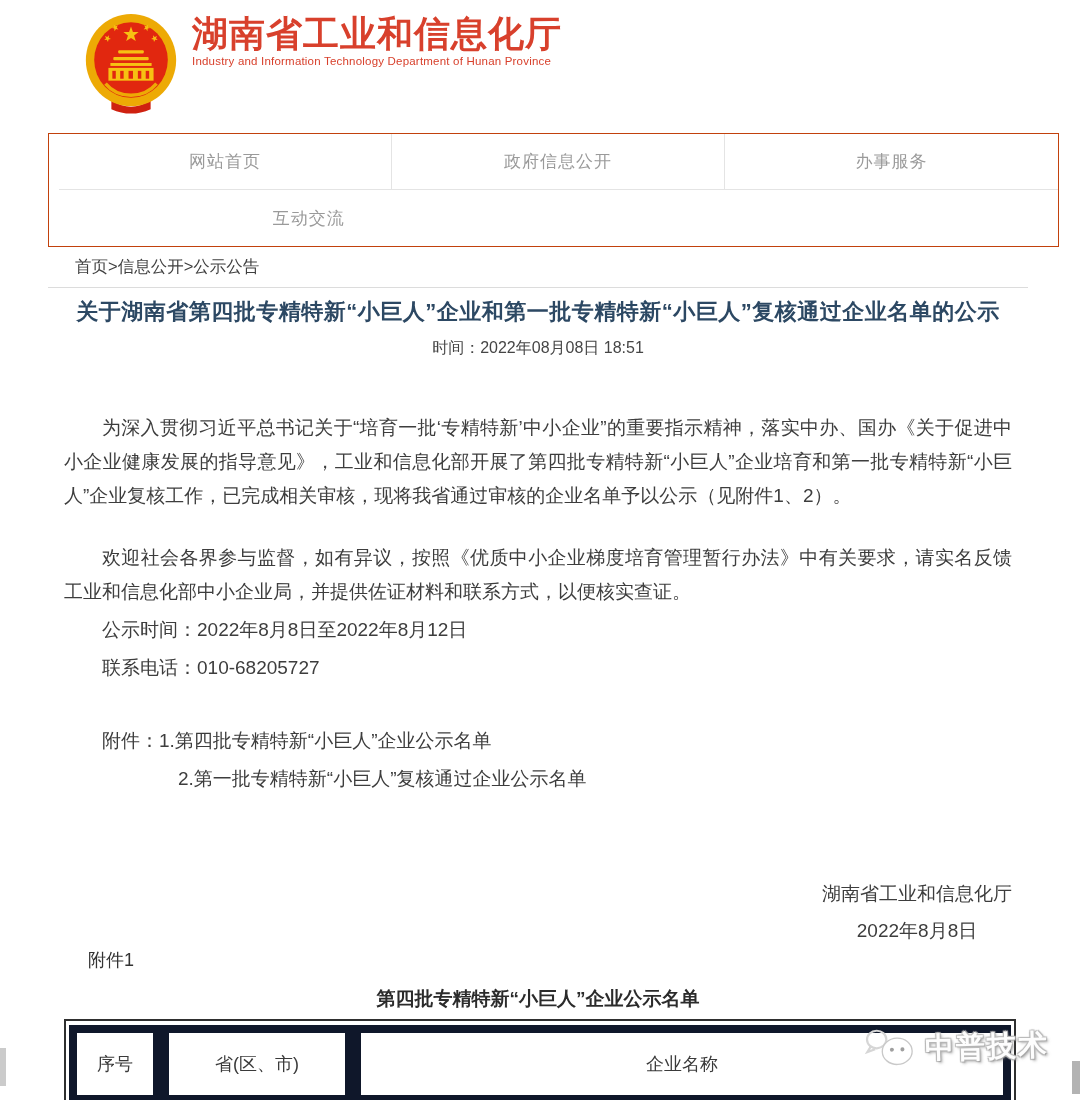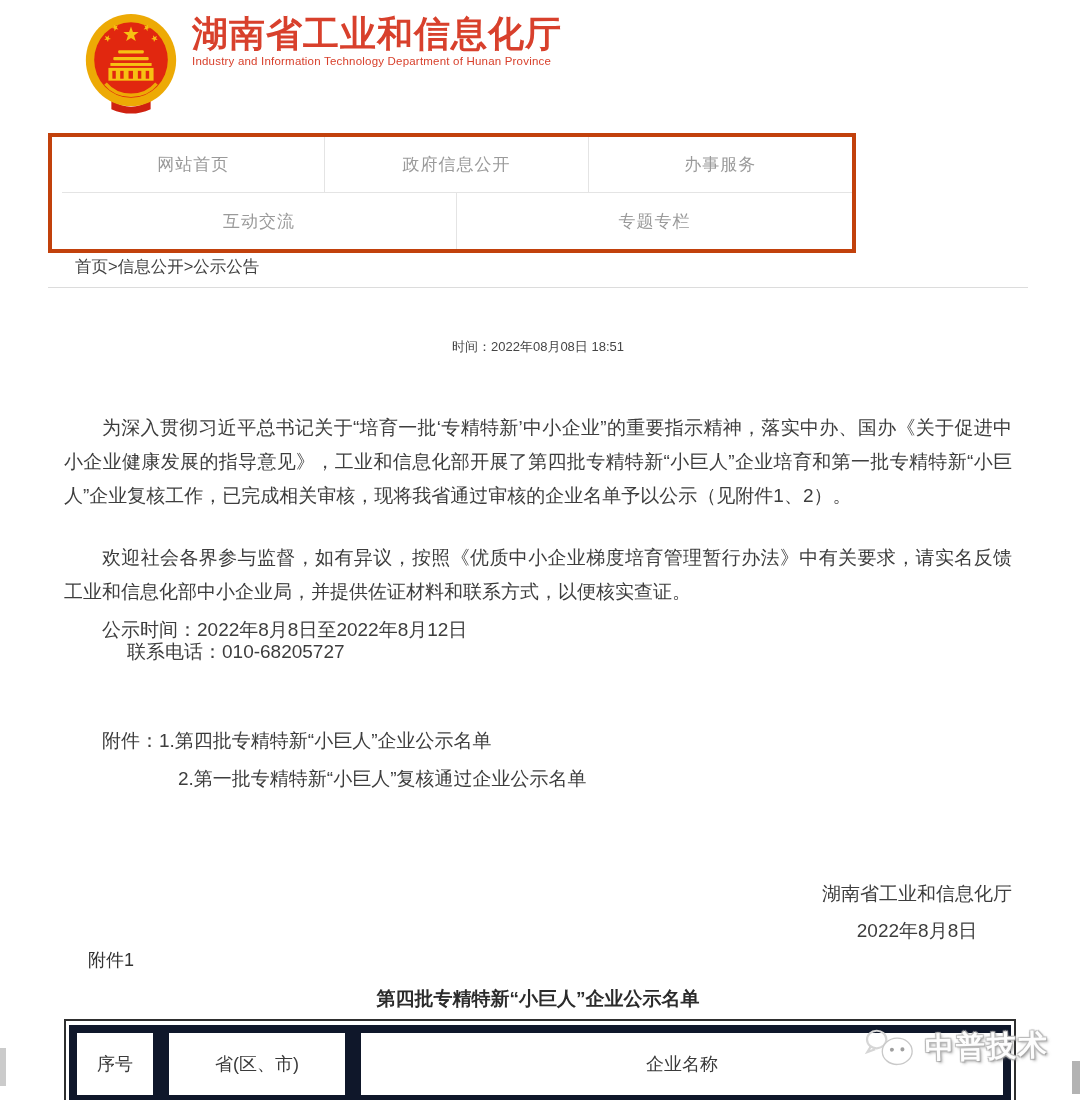--- a/index.html
+++ b/index.html
@@ -8,44 +8,44 @@
   .page { position:relative; width:1080px; height:1100px; background:#ffffff; overflow:hidden; }
 
   
   .emblem { position:absolute; left:78px; top:8px; width:106px; height:110px; }
   .header-titles { position:absolute; left:192px; top:13px; }
   .org-cn { font-size:36px; font-weight:bold; color:#d8402c; letter-spacing:1px; line-height:41px; white-space:nowrap; }
   .org-en { font-size:11.5px; color:#d8402c; line-height:15px; letter-spacing:0.2px; white-space:nowrap; }
   .org-cn2 { margin-top:1px; }
 
   
-  .nav { position:absolute; left:48px; top:133px; width:808px; border:4px solid #c2410c; background:#fff;padding-left:10px; }
+  .nav { position:absolute; left:48px; top:133px; width:1011px; border:1px solid #c2410c; background:#fff;padding-left:10px; }
   .nav-row { display:grid; height:56px; }
   .nav-row-1 { grid-template-columns:1fr 1fr 1fr; border-bottom:1px solid #e4e4e4; }
   .nav-row-2 { grid-template-columns:1fr 1fr;text-align:center; }
   .nav-item { display:flex; align-items:center; justify-content:center; font-size:17px; color:#9a9a9a;
               letter-spacing:1px; border-right:1px solid #e4e4e4; cursor:pointer; background:#fff; }
   .nav-item:last-child { border-right:none; }
 
   
   .breadcrumb { position:absolute; left:75px; top:256px; font-size:16.5px; color:#3f3f3f; }
   .crumb { cursor:pointer; }
   .divider { position:absolute; left:48px; top:287px; width:980px; height:1px; background:#dcdcdc; }
   .doc-title { position:absolute; left:48px; top:297px; width:980px; text-align:center;
                font-size:22px; font-weight:bold; color:#2c4863; letter-spacing:0.5px; white-space:nowrap; }
-  .doc-time { position:absolute; left:48px; top:338px; width:980px; text-align:center; font-size:13px; color:#454545; }
+  .doc-time { position:absolute; left:48px; top:338px; width:980px; text-align:center; font-size:16px; color:#454545; }
 
   
   .para { position:absolute; left:64px; width:948px; font-size:19px; color:#3d3d3d;
           line-height:34px; text-align:justify; text-indent:2em; }
   .para-1 { top:411px; }
   .para-2 { top:541px; }
   .info-line { position:absolute; left:102px; font-size:19px; color:#3d3d3d; line-height:36px; white-space:nowrap; }
   .publish-window { top:612px; }
-  .contact-phone { top:634px;margin-left:25px; }
+  .contact-phone { top:650px; }
   .attachments { position:absolute; left:102px; top:722px; font-size:19px; color:#3d3d3d; line-height:38px; }
   .att-line-2 { margin-left:76px; }
   .signature { position:absolute; right:68px; top:875px; font-size:19px; color:#3d3d3d;
                line-height:37px; text-align:center; }
 
   
   .annex-label { position:absolute; left:88px; top:948px; font-size:18px; color:#333333; }
   .annex-title { position:absolute; left:48px; top:986px; width:980px; text-align:center;
                  font-size:19px; font-weight:bold; color:#2b2b2b; }
   .table-wrap { position:absolute; left:64px; top:1019px; width:952px;
@@ -107,29 +107,29 @@
   </div>
 
   <div class="nav">
     <div class="nav-row nav-row-1">
       <div class="nav-item">网站首页</div>
       <div class="nav-item">政府信息公开</div>
       <div class="nav-item">办事服务</div>
     </div>
     <div class="nav-row nav-row-2">
       <div class="nav-item">互动交流</div>
-      <div class="nav-item">专题专栏</div>
     </div>
   </div>
 
   <div class="breadcrumb">
     <span class="crumb">首页</span><span>&gt;</span><span class="crumb">信息公开</span><span>&gt;</span><span class="crumb">公示公告</span>
   </div>
   <div class="divider"></div>
 
+  <div class="doc-title">关于湖南省第四批专精特新“小巨人”企业和第一批专精特新“小巨人”复核通过企业名单的公示</div>
   <div class="doc-time">时间：2022年08月08日 18:51</div>
 
   <div class="para para-1">为深入贯彻习近平总书记关于“培育一批‘专精特新’中小企业”的重要指示精神，落实中办、国办《关于促进中小企业健康发展的指导意见》，工业和信息化部开展了第四批专精特新“小巨人”企业培育和第一批专精特新“小巨人”企业复核工作，已完成相关审核，现将我省通过审核的企业名单予以公示（见附件1、2）。</div>
   <div class="para para-2">欢迎社会各界参与监督，如有异议，按照《优质中小企业梯度培育管理暂行办法》中有关要求，请实名反馈工业和信息化部中小企业局，并提供佐证材料和联系方式，以便核实查证。</div>
   <div class="info-line publish-window">公示时间：2022年8月8日至2022年8月12日</div>
   <div class="info-line contact-phone">联系电话：010-68205727</div>
 
   <div class="attachments">
     <div><span>附件：</span><span>1.第四批专精特新“小巨人”企业公示名单</span></div>
     <div class="att-line-2">2.第一批专精特新“小巨人”复核通过企业公示名单</div>

